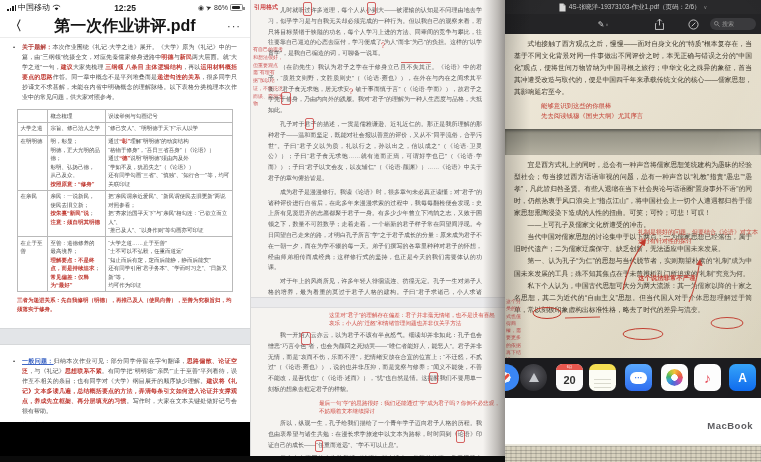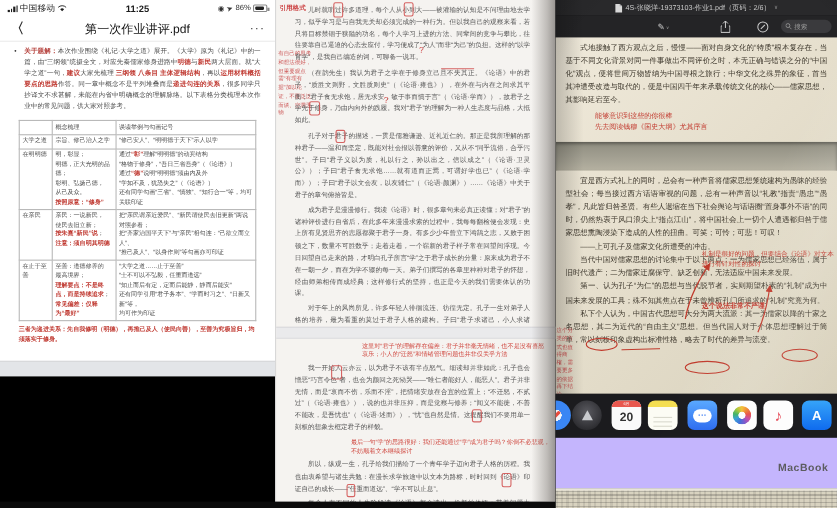--- a/index.html
+++ b/index.html
@@ -1,37 +1,37 @@
 <!DOCTYPE html>
 <html><head>
 <meta charset="utf-8">
 <style>
   html,body{margin:0;padding:0;background:#000;}
   *{box-sizing:border-box;}
   .stage{position:relative;width:761px;height:462px;overflow:hidden;background:#000;
          font-family:"Liberation Sans","DejaVu Sans",sans-serif;}
 
   
-  .panel-left{position:absolute;left:0;top:0;width:250px;height:342px;background:#fff;overflow:hidden;}
+  .panel-left{position:absolute;left:0;top:0;width:250px;height:422px;background:#fff;overflow:hidden;}
   .status{position:absolute;left:0;top:0;width:250px;height:15px;display:flex;align-items:center;
           justify-content:space-between;padding:0 7px;font-size:8px;color:#1c1c1c;}
   .st-left{display:flex;align-items:center;gap:2px;}
   .sigbars{display:inline-flex;align-items:flex-end;gap:1px;height:6px;}
   .sigbars i{display:block;width:1.5px;background:#1c1c1c;}
   .sigbars i:nth-child(1){height:2px}.sigbars i:nth-child(2){height:3px}
   .sigbars i:nth-child(3){height:4.5px}.sigbars i:nth-child(4){height:6px}
   .st-time{font-weight:bold;font-size:8.5px;position:absolute;left:50%;transform:translateX(-50%);}
   .st-right{display:flex;align-items:center;gap:2px;font-size:7px;color:#333;}
   .batt{width:13px;height:6.5px;border:1px solid #8a8a8a;border-radius:1.5px;position:relative;}
   .batt i{position:absolute;left:0.5px;top:0.5px;bottom:0.5px;width:78%;background:#222;border-radius:1px;}
   .batt:after{content:"";position:absolute;right:-2.5px;top:1.5px;width:1.5px;height:3px;background:#8a8a8a;}
   .nav{position:absolute;left:0;top:15px;width:250px;height:23px;display:flex;align-items:center;
        border-bottom:1px solid #ececec;padding:0 9px;}
   .nav .back{font-size:13px;color:#2b2b2b;font-weight:bold;width:20px;cursor:default;}
-  .nav .title{flex:1;text-align:center;font-size:11px;font-weight:normal;color:#141414;}
+  .nav .title{flex:1;text-align:center;font-size:16px;font-weight:bold;color:#141414;}
   .nav .more{width:20px;text-align:right;font-size:11px;color:#3a3a3a;letter-spacing:1px;}
 
   .pdf-body{position:absolute;left:0;top:40px;width:250px;height:288px;overflow:hidden;}
   .blt{position:relative;margin:2px 13px 0 13px;padding-left:9px;font-size:6px;line-height:1.68;
        color:#4d4d4d;text-align:justify;}
   .blt .dot{position:absolute;left:0;top:0;color:#333;}
   .lead-red{color:#b5413c;font-weight:bold;}
   .lead-blue{color:#3f67c5;font-weight:bold;text-decoration:underline;}
   .sg-r{color:#c03a32;font-weight:bold;}
   table.gradeTbl{border-collapse:collapse;margin:7px auto 0 auto;width:216px;font-size:5.5px;
@@ -124,21 +124,21 @@
   .dk-notes:after{content:"";width:17px;height:1px;background:#d9d9cd;box-shadow:0 4px 0 #d9d9cd,0 8px 0 #d9d9cd;margin-top:4px;}
   .dk-msg{left:120px;background:linear-gradient(#5aa9ff,#2e6df0);}
   .dk-msg .bub{width:17px;height:12px;background:#fff;border-radius:6px;display:flex;align-items:center;
       justify-content:center;font-size:8px;color:#3a7bf2;font-weight:bold;line-height:0;}
   .dk-photos{left:156px;background:#fdfdfd;}
   .dk-photos:after{content:"";width:17px;height:17px;border-radius:50%;
       background:conic-gradient(#f5c13b,#ef8b38,#e8564e,#c94fa4,#7a5ccf,#4173d8,#3aa2d9,#43b46a,#a9c93f,#f5c13b);
       -webkit-mask:radial-gradient(circle,transparent 0 3px,#000 3.5px);mask:radial-gradient(circle,transparent 0 3px,#000 3.5px);}
   .dk-music{left:189px;background:#fdfdfd;color:#e64d5a;font-size:14px;font-weight:bold;}
   .dk-appstore{left:224px;background:linear-gradient(#36a4f9,#0f6bee);color:#fff;font-size:12px;font-weight:bold;}
-  .bezel{position:absolute;left:0;top:398px;width:256px;height:46px;background:#c4b5fd;z-index:9;}
+  .bezel{position:absolute;left:0;top:398px;width:256px;height:46px;background:#ffffff;z-index:9;}
   .bezel .mb{position:absolute;right:8px;top:22px;font-size:9.5px;color:#5c5c60;letter-spacing:0.5px;
       font-weight:bold;}
   .desk{position:absolute;left:0;top:444px;width:256px;height:18px;z-index:9;background:#d8d2bf;
       box-shadow:inset 0 2px 2px rgba(255,255,255,.5);}
   .desk:after{content:"";position:absolute;inset:2px 0 0 0;
       background:repeating-linear-gradient(180deg,rgba(40,40,40,.22) 0 1px,transparent 1px 3.5px),
                  repeating-linear-gradient(90deg,rgba(40,40,40,.10) 0 2px,transparent 2px 5px);}
 </style>
 </head>
 <body>
@@ -153,21 +153,21 @@
             <i></i>
             <i></i>
             <i></i>
           </span>
         <span>中国移动</span>
         <svg width="9" height="7" viewBox="0 0 12 9">
           <path d="M6 8.2 L3.6 5.8 A3.4 3.4 0 0 1 8.4 5.8 Z" fill="#1c1c1c"></path>
           <path d="M1.2 3.4 A6.8 6.8 0 0 1 10.8 3.4" fill="none" stroke="#1c1c1c" stroke-width="1.1"></path>
         </svg>
       </div>
-      <div class="st-time">11:25</div>
+      <div class="st-time">12:25</div>
       <div class="st-right">
         <span>◉</span>
         <span style="display:inline-block;transform:rotate(-20deg);">➤</span>
         <span>86%</span>
         <span class="batt">
             <i></i>
           </span>
       </div>
     </div>
 

